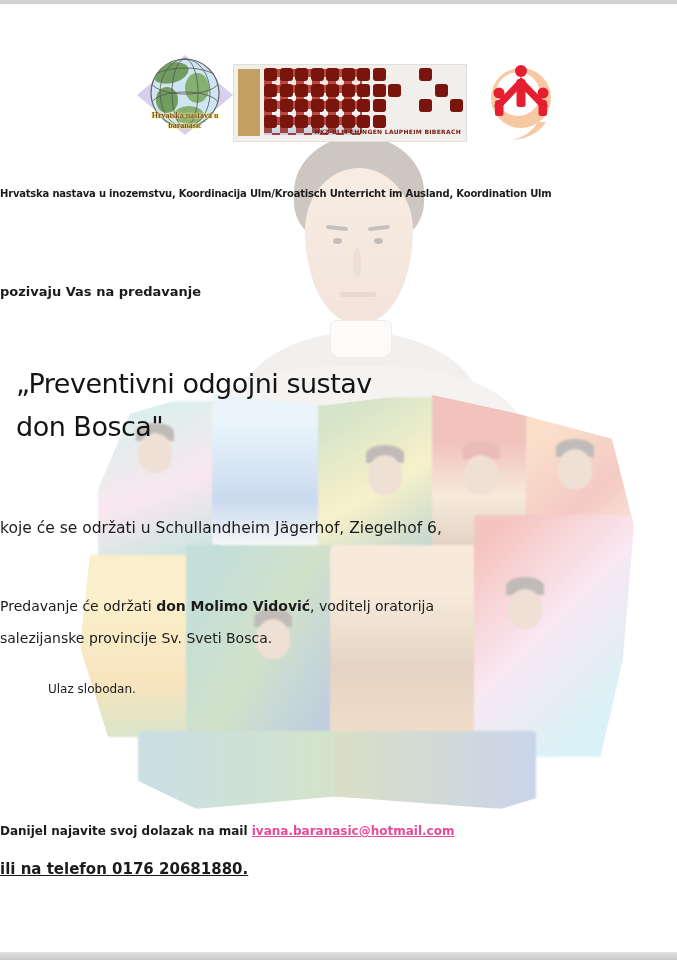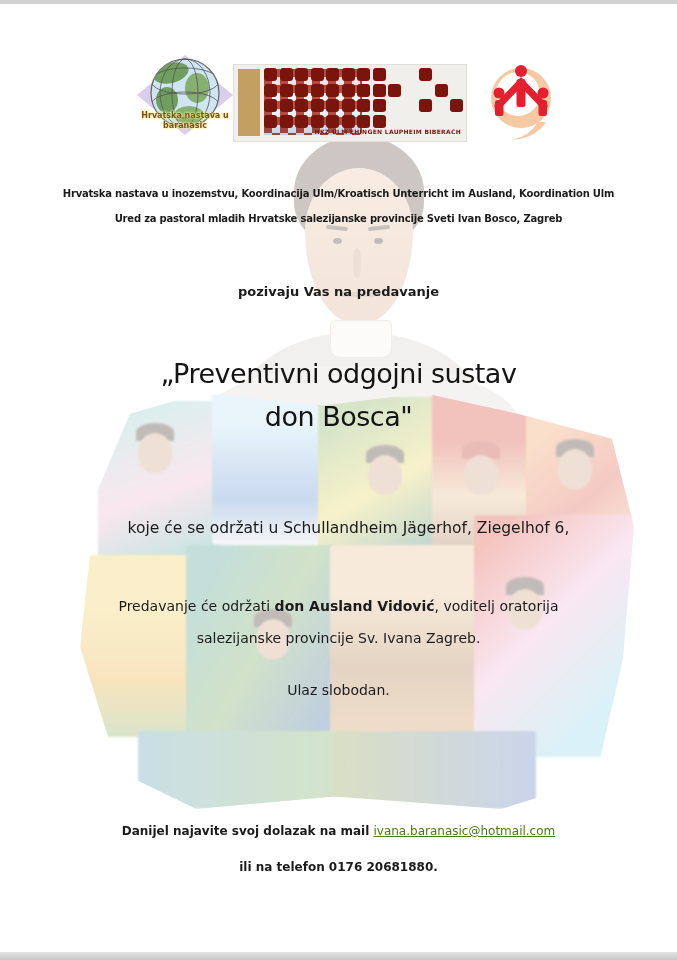--- a/index.html
+++ b/index.html
@@ -56,48 +56,48 @@
   .f3{left:384px;top:62px;} .f3h{left:382px;top:48px;background:#c03828;}
   .f4{left:478px;top:56px;} .f4h{left:476px;top:46px;}
   .f5{left:176px;top:226px;} .f5h{left:174px;top:216px;}
   .f6{left:428px;top:196px;} .f6h{left:426px;top:184px;}
 
   
   .logo-globe{position:absolute;left:133px;top:55px;width:104px;height:94px;}
   .logo-globe svg{position:absolute;inset:0;}
   .globe-caption{position:absolute;left:0;right:0;top:56px;text-align:center;
     font-size:8px;font-weight:700;line-height:10px;color:#7a4f2a;
-    text-shadow:0 0 3px #f3ee7a,0 0 3px #f3ee7a,0 0 1px #fffbc0;}
+    text-shadow:0 0 3px #f3ee7a,0 0 3px #f3ee7a,0 0 1px #fffbc0;font-family:Liberation Serif, serif;}
   .logo-hkz{position:absolute;left:233px;top:64px;width:232px;height:76px;
     background:#f1efec;border:1px solid #e2dfda;}
   .hkz-goldbar{position:absolute;left:4px;top:4px;width:22px;height:67px;background:#c3a061;}
   .hkz-flag{position:absolute;left:30px;top:4px;width:98px;height:66px;opacity:.85;
     background-image:repeating-conic-gradient(#b53328 0% 25%,#ffffff 0% 50%),
       linear-gradient(#d0404040,#ffffff00 55%,#41629e55);
     background-size:16px 16px,100% 100%;background-blend-mode:multiply;}
   .hkz-squares{position:absolute;left:30px;top:3px;display:grid;
     grid-template-columns:repeat(13,13px);grid-auto-rows:13px;gap:2.5px;}
   .hkz-squares .cell{width:13px;height:13px;border-radius:3px;}
   .hkz-squares .on{background:#7a150d;}
   .hkz-caption{position:absolute;right:5px;bottom:6px;font-size:6px;font-weight:700;
     letter-spacing:.3px;color:#7a150d;}
   .logo-sdb{position:absolute;left:486px;top:58px;width:70px;height:88px;}
 
   
-  .txt{position:absolute;left:0;right:0;text-align:center;}
+  .txt{position:absolute;left:0;right:0;text-align:left;}
   .org{top:181px;font-size:10px;font-weight:700;line-height:25px;letter-spacing:-0.2px;}
   .lead{top:284px;font-size:13px;font-weight:700;}
   .title{top:346px;font-size:27px;font-weight:400;line-height:43px;letter-spacing:-0.5px;color:#141414;}
-  .event{top:512px;font-size:15.5px;line-height:32px;padding-left:20px;}
+  .event{top:512px;font-size:15.5px;line-height:32px;}
   .lect{top:590px;font-size:14px;line-height:32px;}
   .lect b{font-weight:700;}
-  .free{top:682px;font-size:14px;}
+  .free{top:682px;font-size:12px;margin-left:48px;}
   .mailline{top:824px;font-size:12px;font-weight:700;}
-  .mailline a{color:#4d7c0f;text-decoration:underline;font-weight:400;}
-  .phone{top:860px;font-size:12px;font-weight:700;}
+  .mailline a{color:#ec4899;text-decoration:underline;font-weight:700;}
+  .phone{top:860px;font-size:15px;font-weight:700;text-decoration:underline;}
 </style>
 </head>
 <body>
 
 <div class="page">
   <div class="frame-bar top"></div>
 
   <div class="bg">
     <div class="hair"></div>
     <div class="face"></div>
@@ -231,37 +231,36 @@
       <rect x="30.5" y="21" width="9" height="28" rx="2.5" fill="#e51f2f"></rect>
       <circle cx="13" cy="35" r="5.5" fill="#e51f2f"></circle>
       <rect x="9" y="42" width="8.5" height="16" rx="2.5" fill="#e51f2f"></rect>
       <circle cx="57" cy="35" r="5.5" fill="#e51f2f"></circle>
       <rect x="52.5" y="42" width="8.5" height="16" rx="2.5" fill="#e51f2f"></rect>
     </svg>
   </div>
 
   <div class="txt org">
     <div>Hrvatska nastava u inozemstvu, Koordinacija Ulm/Kroatisch Unterricht im Ausland, Koordination Ulm</div>
-    <div>Ured za pastoral mladih Hrvatske salezijanske provincije Sveti Ivan Bosco, Zagreb</div>
   </div>
 
   <div class="txt lead">pozivaju Vas na predavanje</div>
 
-  <h1 class="txt title" style="margin:6px">
+  <h1 class="txt title" style="margin:16px">
     <span>„Preventivni odgojni sustav</span><br>
     <span>don Bosca"</span>
   </h1>
 
   <div class="txt event">
     <div>koje će se održati u Schullandheim Jägerhof, Ziegelhof 6,</div>
   </div>
 
   <div class="txt lect">
-    <div><span>Predavanje će održati </span><b>don Ausland Vidović</b><span>, voditelj oratorija</span></div>
-    <div>salezijanske provincije Sv. Ivana Zagreb.</div>
+    <div><span>Predavanje će održati </span><b>don Molimo Vidović</b><span>, voditelj oratorija</span></div>
+    <div>salezijanske provincije Sv. Sveti Bosca.</div>
   </div>
 
   <div class="txt free">Ulaz slobodan.</div>
 
   <div class="txt mailline">
     <span>Danijel najavite svoj dolazak na mail </span><a href="#">ivana.baranasic@hotmail.com</a>
   </div>
   <div class="txt phone">ili na telefon 0176 20681880.</div>
 
   <div class="frame-bar bottom"></div>

